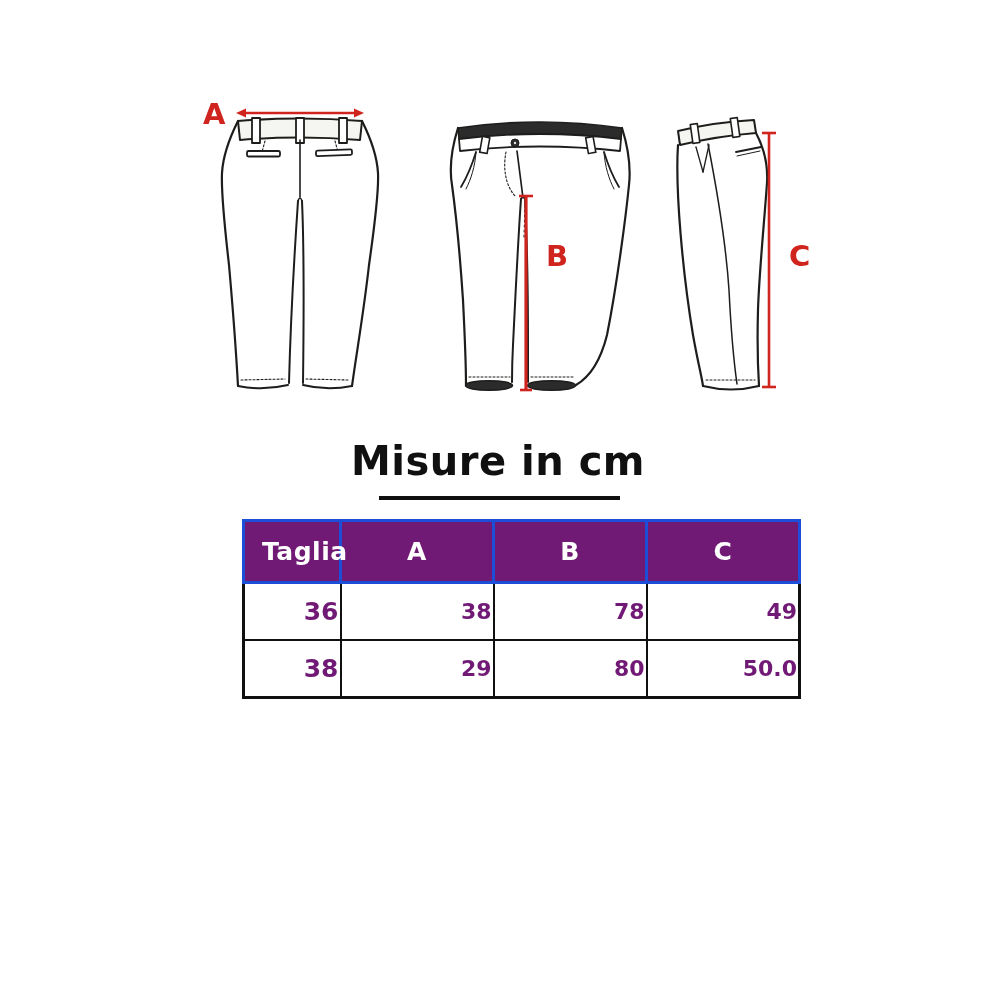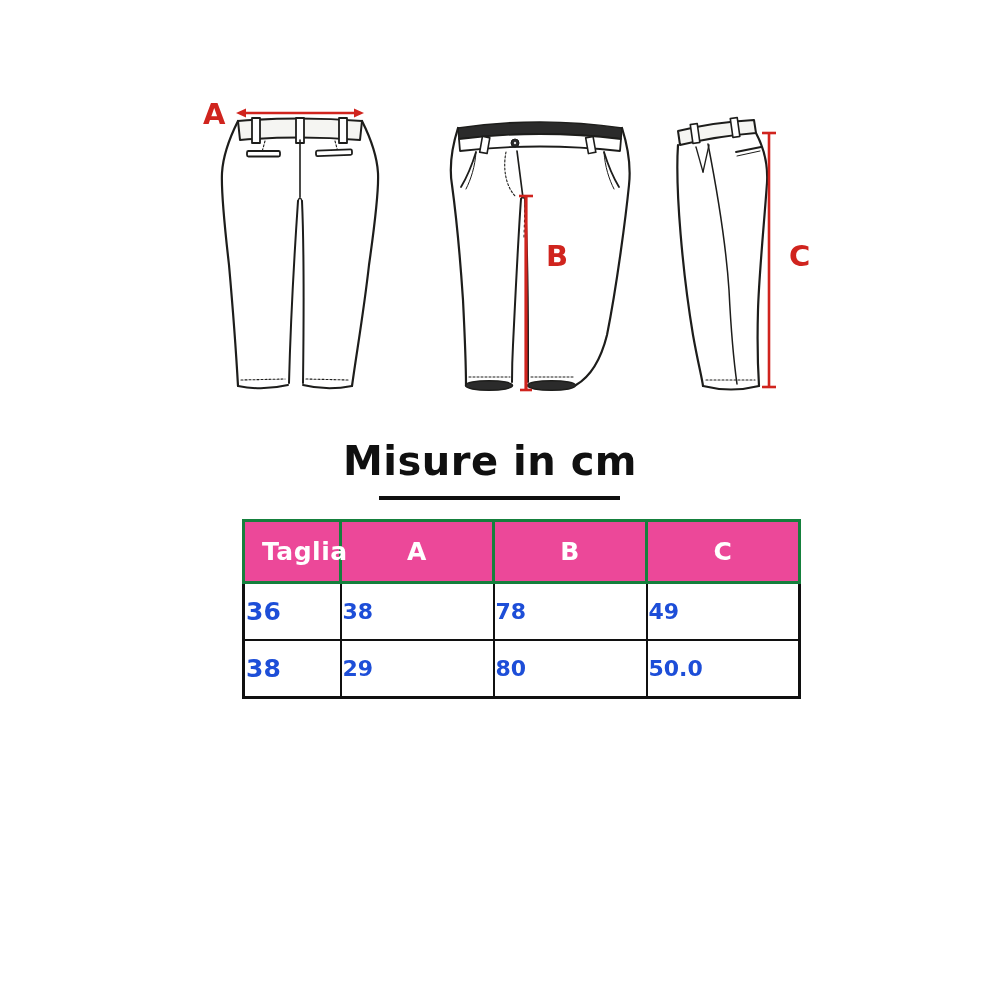--- a/index.html
+++ b/index.html
@@ -25,21 +25,21 @@
   .meas-label {
     position: absolute;
     color: #d0241e;
     font-weight: 800;
     font-size: 29px;
     line-height: 1;
     letter-spacing: 0.5px;
   }
   .title-wrap {
     position: absolute;
-    left: 0;
+    left: 8px;
     top: 438px;
     width: 980px;
     text-align: center;
   }
   .title-wrap h1 {
     margin: 0;
     font-size: 40px;
     font-weight: 800;
     color: #101010;
     letter-spacing: 0.5px;
@@ -54,40 +54,40 @@
   }
   table.size-table {
     position: absolute;
     left: 242px;
     top: 519px;
     width: 556px;
     border-collapse: collapse;
     table-layout: fixed;
   }
   table.size-table th {
-    background: #ec4899;
+    background: #701a75;
     color: #ffffff;
-    border: 3px solid #15803d;
+    border: 3px solid #1d4ed8;
     height: 57px;
     font-size: 25px;
     font-weight: 700;
     letter-spacing: 0.5px;
   }
   table.size-table th.taglia-h {
     text-align: left;
     padding-left: 17px;
   }
   table.size-table td {
     border: 2.5px solid #101010;
     height: 53px;
-    text-align: left;
+    text-align: right;
     vertical-align: middle;
     font-size: 22px;
     font-weight: 700;
-    color: #1d4ed8;
+    color: #701a75;
   }
   table.size-table td.size-col {
     font-size: 25px;
   }
   table.size-table { border: 3px solid #101010; }
 </style>
 </head>
 <body>
 
 <div class="stage">

